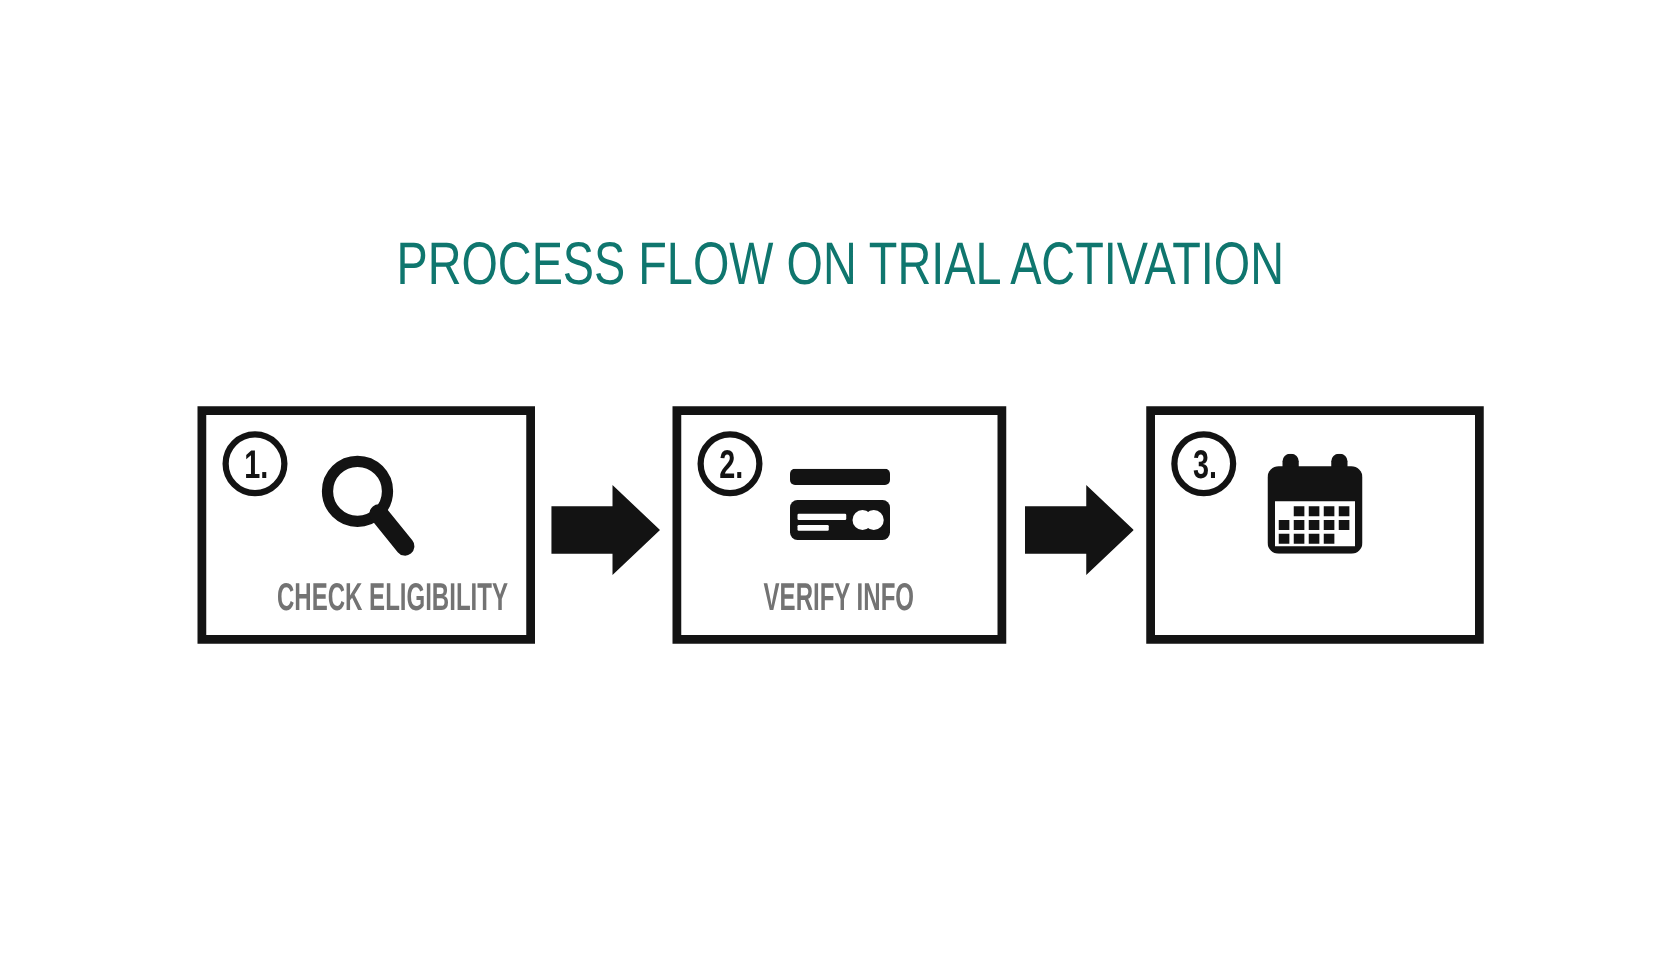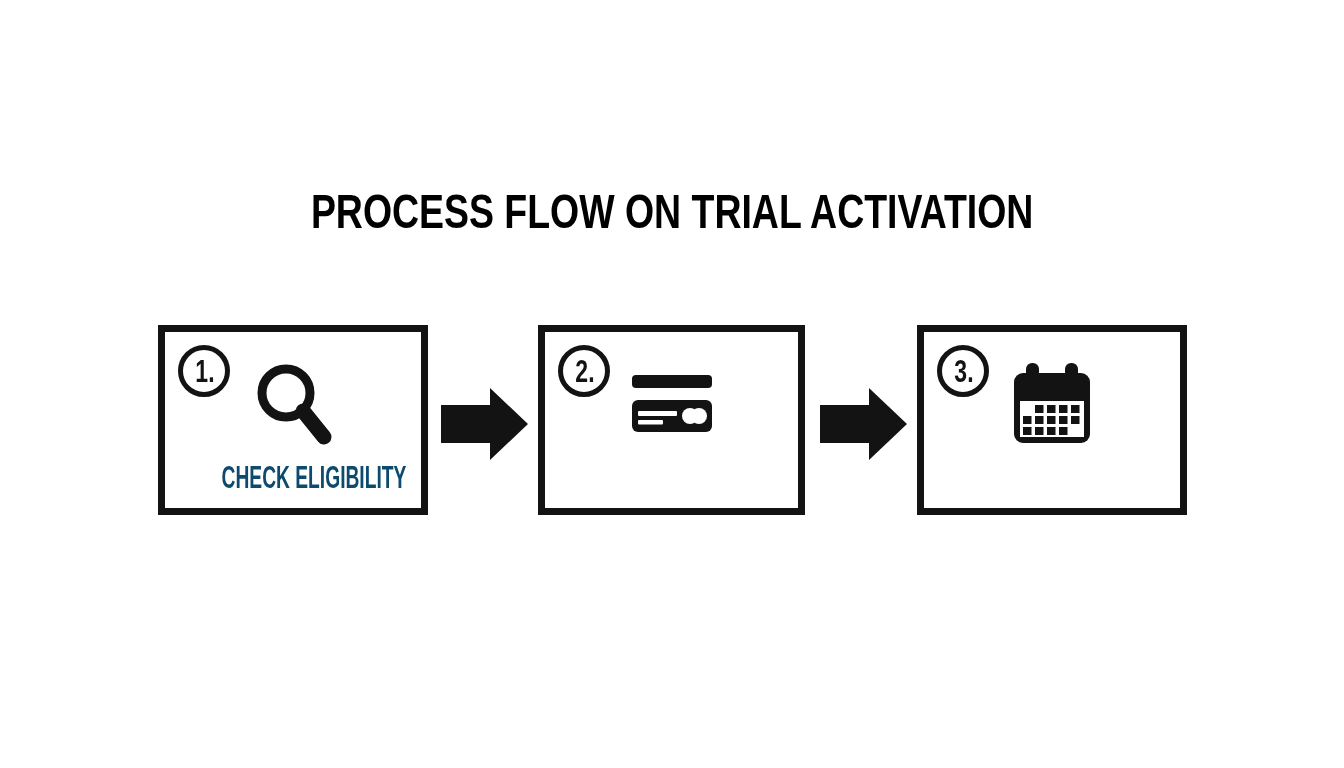--- a/index.html
+++ b/index.html
@@ -17,22 +17,22 @@
   }
   .title {
     position: absolute;
     top: 188px;
     left: 0;
     width: 100%;
     height: 48px;
     line-height: 48px;
     text-align: center;
     font-size: 48px;
-    font-weight: 700;
-    color: #000000;
+    font-weight: 400;
+    color: #0f766e;
     margin: 0;
     white-space: nowrap;
   }
   .cond {
     display: inline-block;
     transform: scaleX(0.78);
     transform-origin: 50% 50%;
     white-space: nowrap;
   }
   .cond-narrow {
@@ -86,21 +86,21 @@
   .iw-2 { top: 43px; }
   .iw-3 { top: 31px; }
   .step-label {
     position: absolute;
     bottom: 15px;
     left: 0;
     width: 100%;
     text-align: center;
     font-size: 31px;
     font-weight: 700;
-    color: #0c4a6e;
+    color: #737373;
     line-height: 1;
     white-space: nowrap;
   }
   .arrow {
     position: absolute;
     top: 388px;
     width: 87px;
     height: 72px;
   }
   .arrow-1 { left: 441px; }
@@ -143,20 +143,23 @@
     <div class="icon-wrap iw-2">
       <svg width="80" height="65" viewBox="0 0 80 65" aria-hidden="true">
         <rect x="0" y="0" width="80" height="13" rx="4" fill="#131313"></rect>
         <rect x="0" y="25" width="80" height="32" rx="6" fill="#131313"></rect>
         <rect x="6" y="36" width="39" height="5" rx="1" fill="#ffffff"></rect>
         <rect x="6" y="45" width="25" height="4.5" rx="1" fill="#ffffff"></rect>
         <circle cx="58" cy="41" r="8" fill="#ffffff"></circle>
         <circle cx="67" cy="41" r="8" fill="#ffffff"></circle>
       </svg>
     </div>
+    <div class="step-label">
+      <span class="cond-narrow">VERIFY INFO</span>
+    </div>
   </section>
 
   <div class="arrow arrow-2">
     <svg width="87" height="72" viewBox="0 0 87 72" aria-hidden="true">
       <polygon points="0,17 49,17 49,0 87,36 49,72 49,55 0,55" fill="#131313"></polygon>
     </svg>
   </div>
 
   <section class="step-box step-3">
     <div class="badge">

